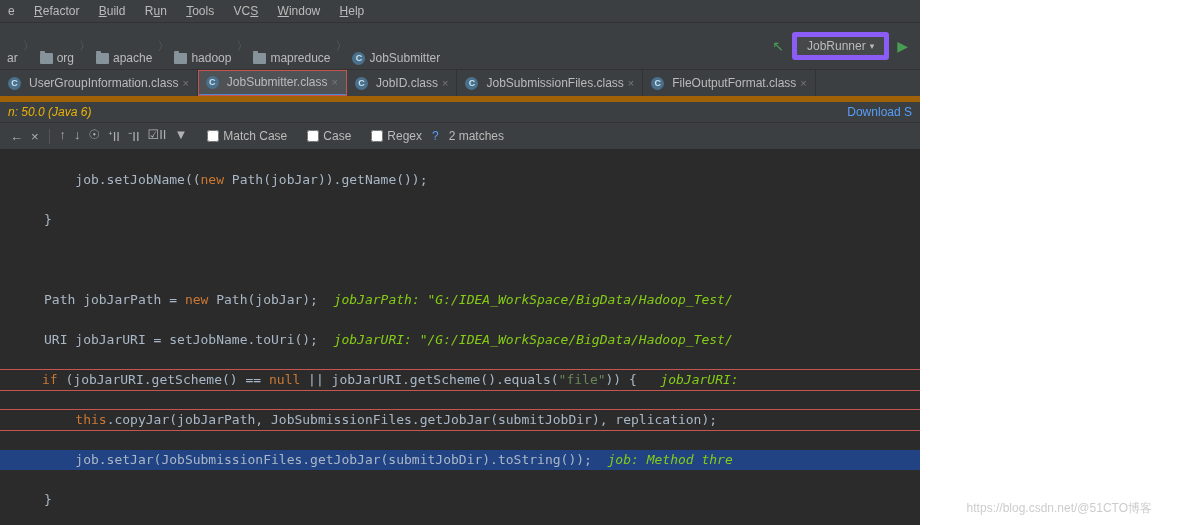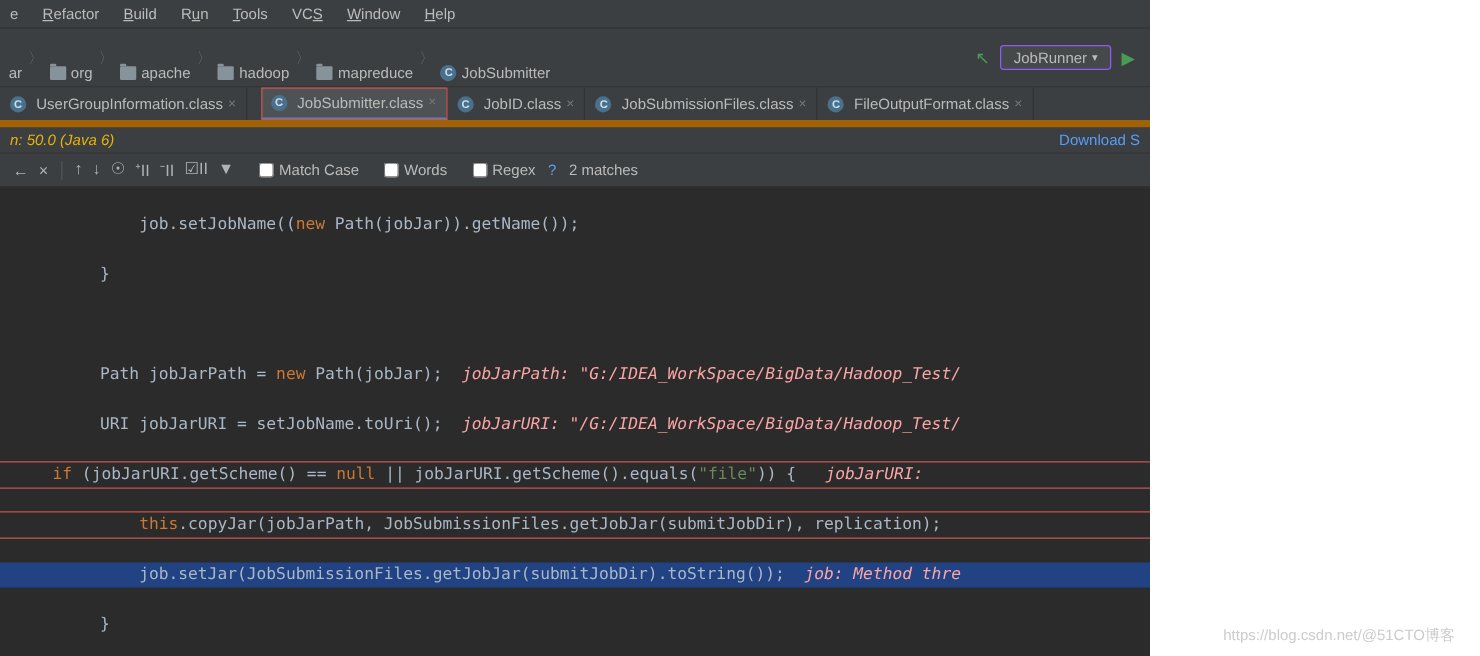--- a/index.html
+++ b/index.html
@@ -10,46 +10,46 @@
 .menubar span u { text-decoration: underline; }
 .breadcrumb { background: #3c3f41; padding: 4px 4px; display: flex; align-items: center; border-bottom: 1px solid #323232; }
 .bc-item { display: inline-flex; align-items: center; padding: 0 3px; color: #bbb; margin-top: 24px; }
 .bc-sep { color: #666; padding: 0 2px; }
 .folder-icon { width: 13px; height: 11px; background: #87939a; display: inline-block; margin-right: 4px; border-radius: 1px; position: relative; }
 .folder-icon::before { content: ""; position: absolute; top: -2px; left: 0; width: 5px; height: 2px; background: #87939a; border-radius: 1px 1px 0 0; }
 .class-icon { width: 13px; height: 13px; border-radius: 50%; background: #4a708b; display: inline-flex; align-items: center; justify-content: center; color: #c7e3f0; font-size: 9px; font-weight: bold; margin-right: 4px; }
 .class-icon::after { content: "C"; }
 .bc-right { margin-left: auto; display: flex; align-items: center; gap: 8px; padding-right: 8px; }
 .run-back { color: #499c54; font-size: 14px; }
-.run-config { border: 1px solid #8b5cf6; background: #45494a; padding: 2px 10px; border-radius: 3px; color: #bbb; display: flex; align-items: center; gap: 4px; }
+.run-config { border: 5px solid #8b5cf6; background: #45494a; padding: 2px 10px; border-radius: 3px; color: #bbb; display: flex; align-items: center; gap: 4px; }
 .run-config::after { content: "▾"; font-size: 9px; color: #bbb; }
 .play { color: #499c54; font-size: 14px; }
 .tabs { background: #3c3f41; display: flex; border-bottom: 6px solid #a16207; }
 .tab { padding: 5px 8px; display: flex; align-items: center; gap: 4px; color: #bbb; border-right: 1px solid #323232; }
-.tab.active { background: #4e5254; border-bottom: 2px solid #4a88c7; outline: 1px solid #c75450; outline-offset: -1px; margin-left: 11px; }
+.tab.active { background: #4e5254; border-bottom: 2px solid #4a88c7; outline: 1px solid #c75450; outline-offset: -1px; }
 .tab-close { color: #777; font-size: 11px; }
 .statusbar { background: #3c3f41; display: flex; justify-content: space-between; padding: 3px 8px; border-bottom: 1px solid #323232; }
 .status-left { color: #eab308; font-style: italic; }
 .status-right { color: #589df6; }
 .findbar { background: #3c3f41; display: flex; align-items: center; padding: 4px 8px; gap: 10px; border-bottom: 1px solid #2b2b2b; }
 .findbar .nav { display: flex; gap: 4px; border-right: 1px solid #555; padding-right: 8px; }
 .findbar .nav span { color: #afb1b3; font-size: 13px; padding: 0 2px; }
 .findbar .tools { display: flex; gap: 8px; }
 .findbar .tools span { color: #afb1b3; font-size: 13px; }
 .checkbox-item { display: flex; align-items: center; gap: 4px; color: #bbb; padding-left: 10px; }
 .checkbox-item input { width: 12px; height: 12px; accent-color: #555; }
 .matches { color: #bbb; }
 .code { background: #2b2b2b; font-family: "Consolas", "Monaco", monospace; font-size: 13px; line-height: 20px; padding: 0 0 8px 0; color: #a9b7c6; white-space: pre; overflow: hidden; }
-.code .line { padding: 0 20px 0 80px; }
+.code .line { padding: 0 20px 0 44px; }
 .kw { color: #cc7832; }
 .str { color: #6a8759; }
-.comment { color: #fca5a5; font-style: italic; }
+.comment { color: #84cc16; font-style: italic; }
 .highlight { background: #214283; }
 .redbox { outline: 1px solid #c75450; outline-offset: 0; }
-.watermark { position: absolute; right: 20px; top: 500px; color: #ccc; font-size: 12px; }
+.watermark { position: absolute; right: 32px; top: 500px; color: #ccc; font-size: 12px; }
 </style>
 </head>
 <body>
 
 <div class="ide">
   <div class="menubar">
     <span>e</span>
     <span><u>R</u>efactor</span>
     <span><u>B</u>uild</span>
     <span>R<u>u</u>n</span>
@@ -141,21 +141,21 @@
       <span>⁻II</span>
       <span>☑II</span>
       <span>▼</span>
     </div>
     <label class="checkbox-item">
         <input type="checkbox" style="">
         <span>Match Case</span>
       </label>
     <label class="checkbox-item">
         <input type="checkbox" style="">
-        <span>Words</span>
+        <span>Case</span>
       </label>
     <label class="checkbox-item">
         <input type="checkbox" style="">
         <span>Regex</span>
       </label>
     <span style="color:#589df6">?</span>
     <span class="matches">2 matches</span>
   </div>
 
   <div class="code">

